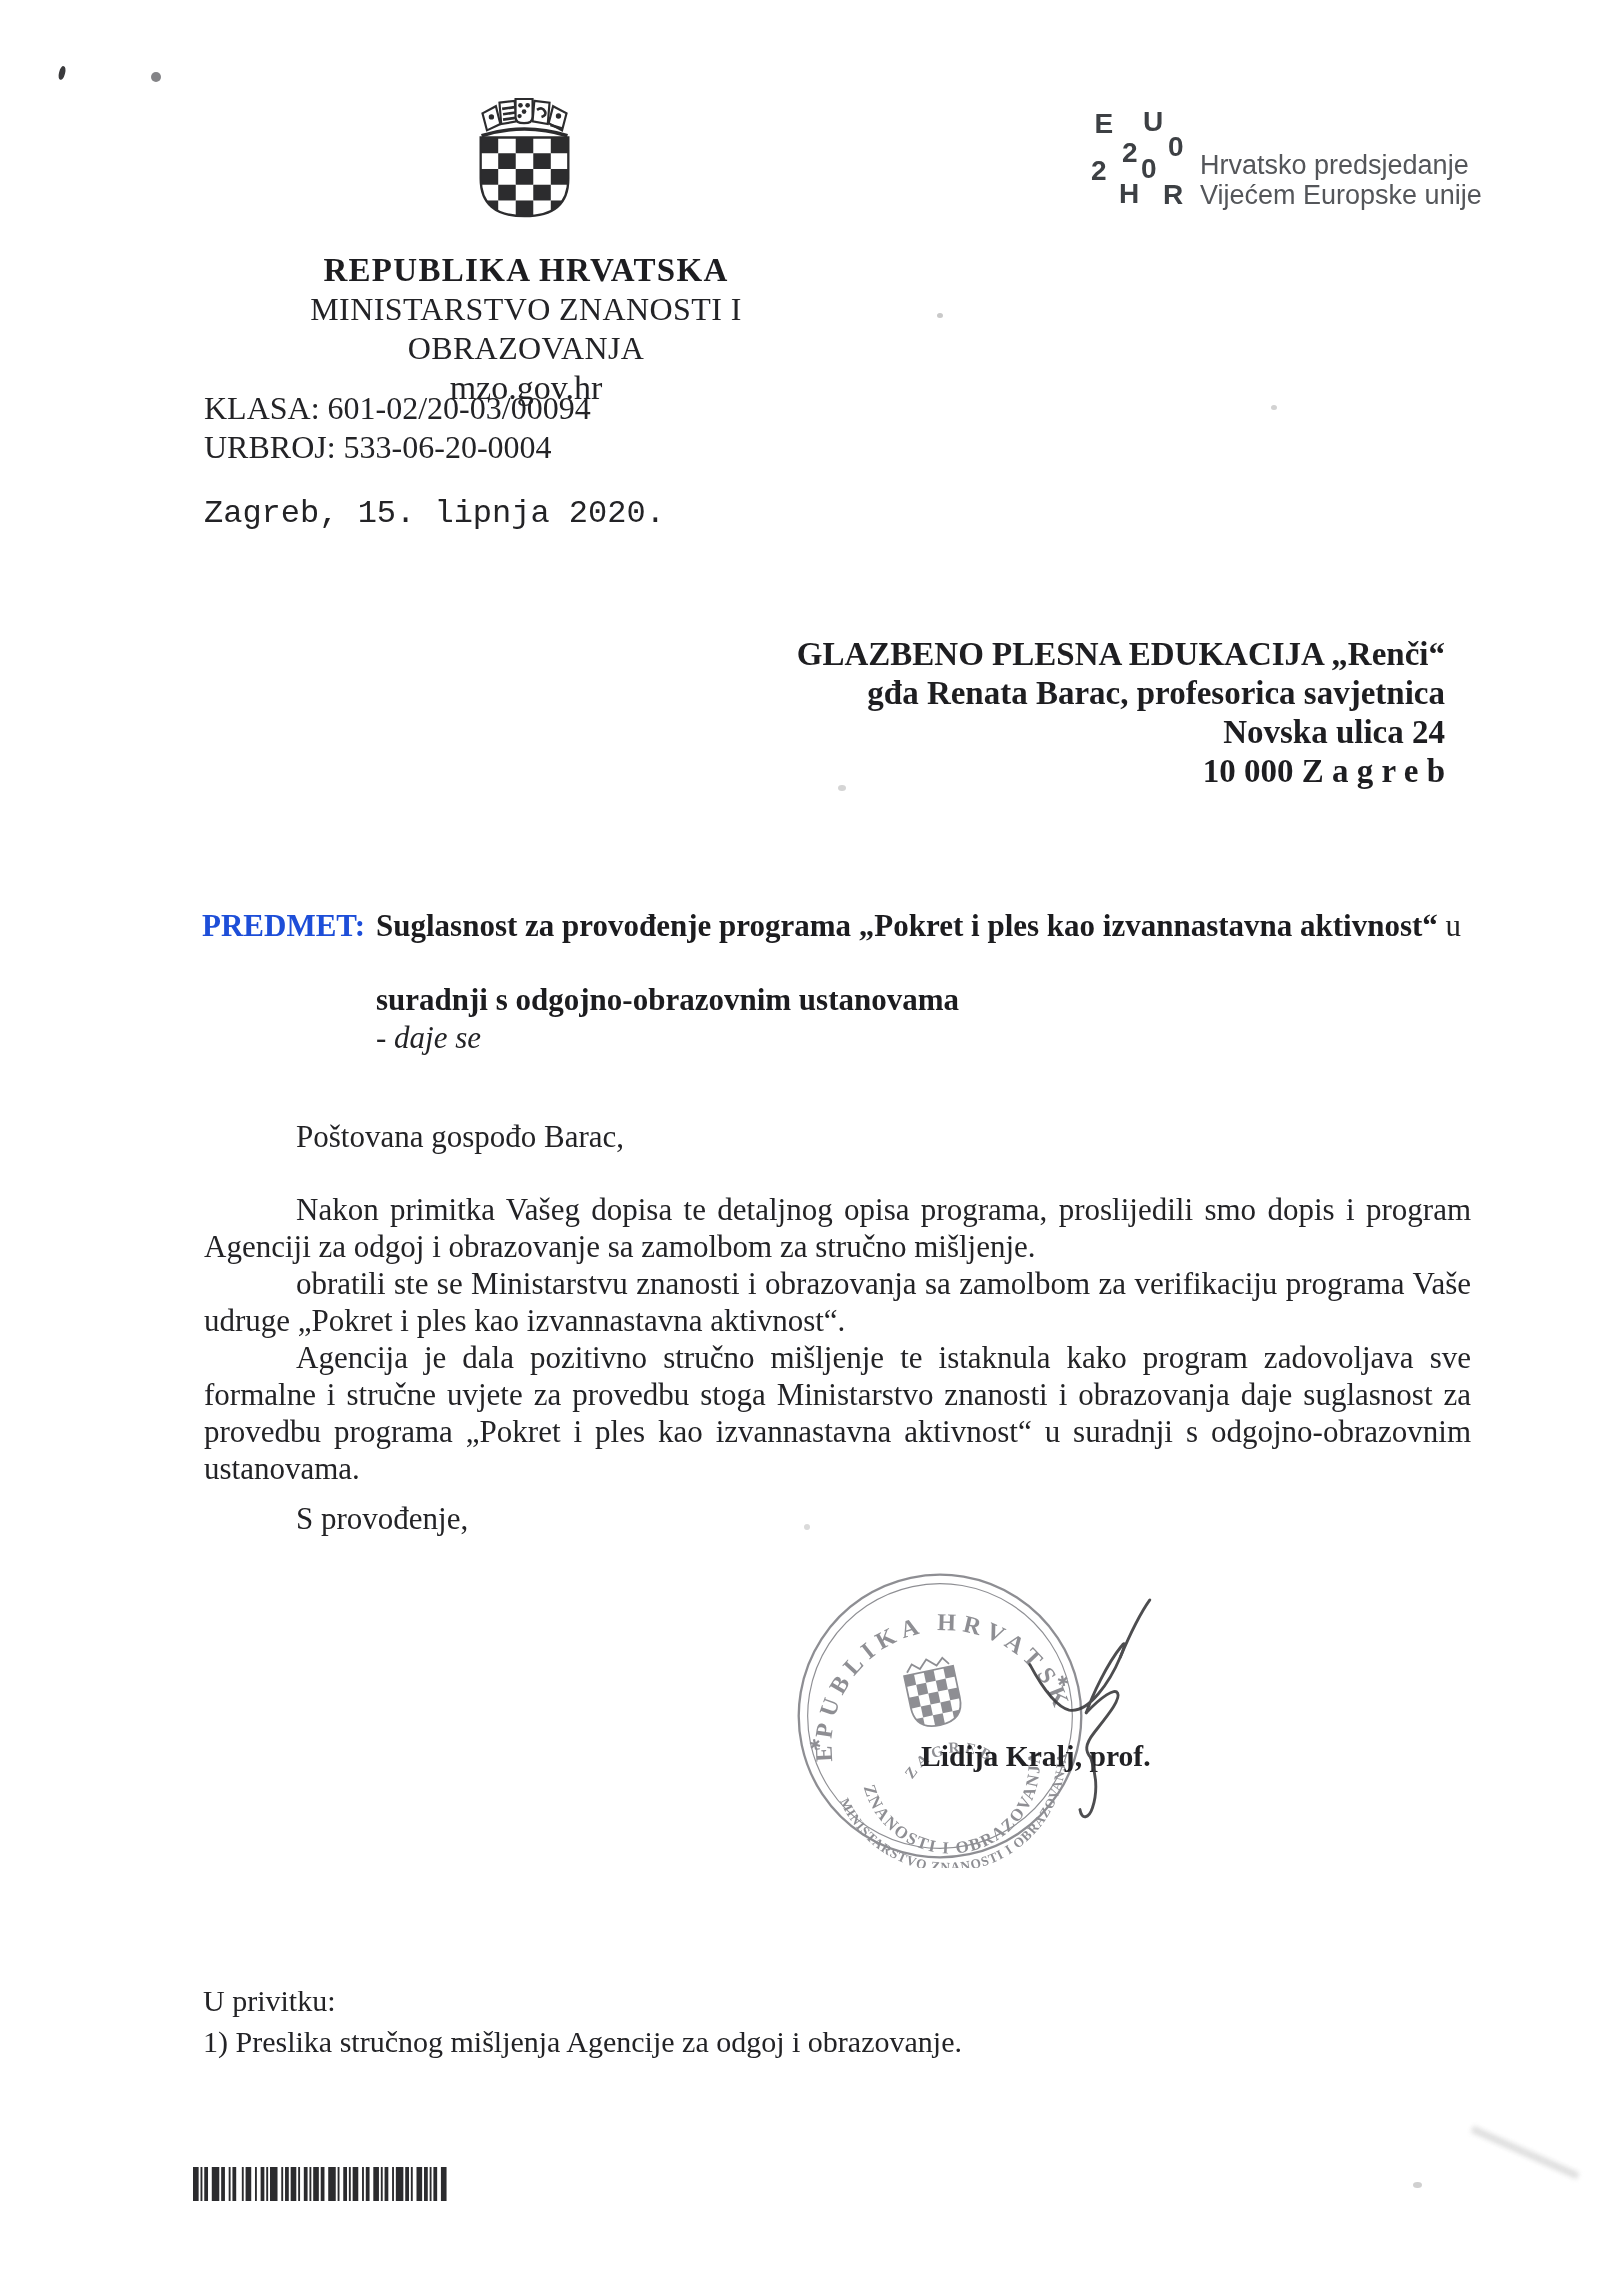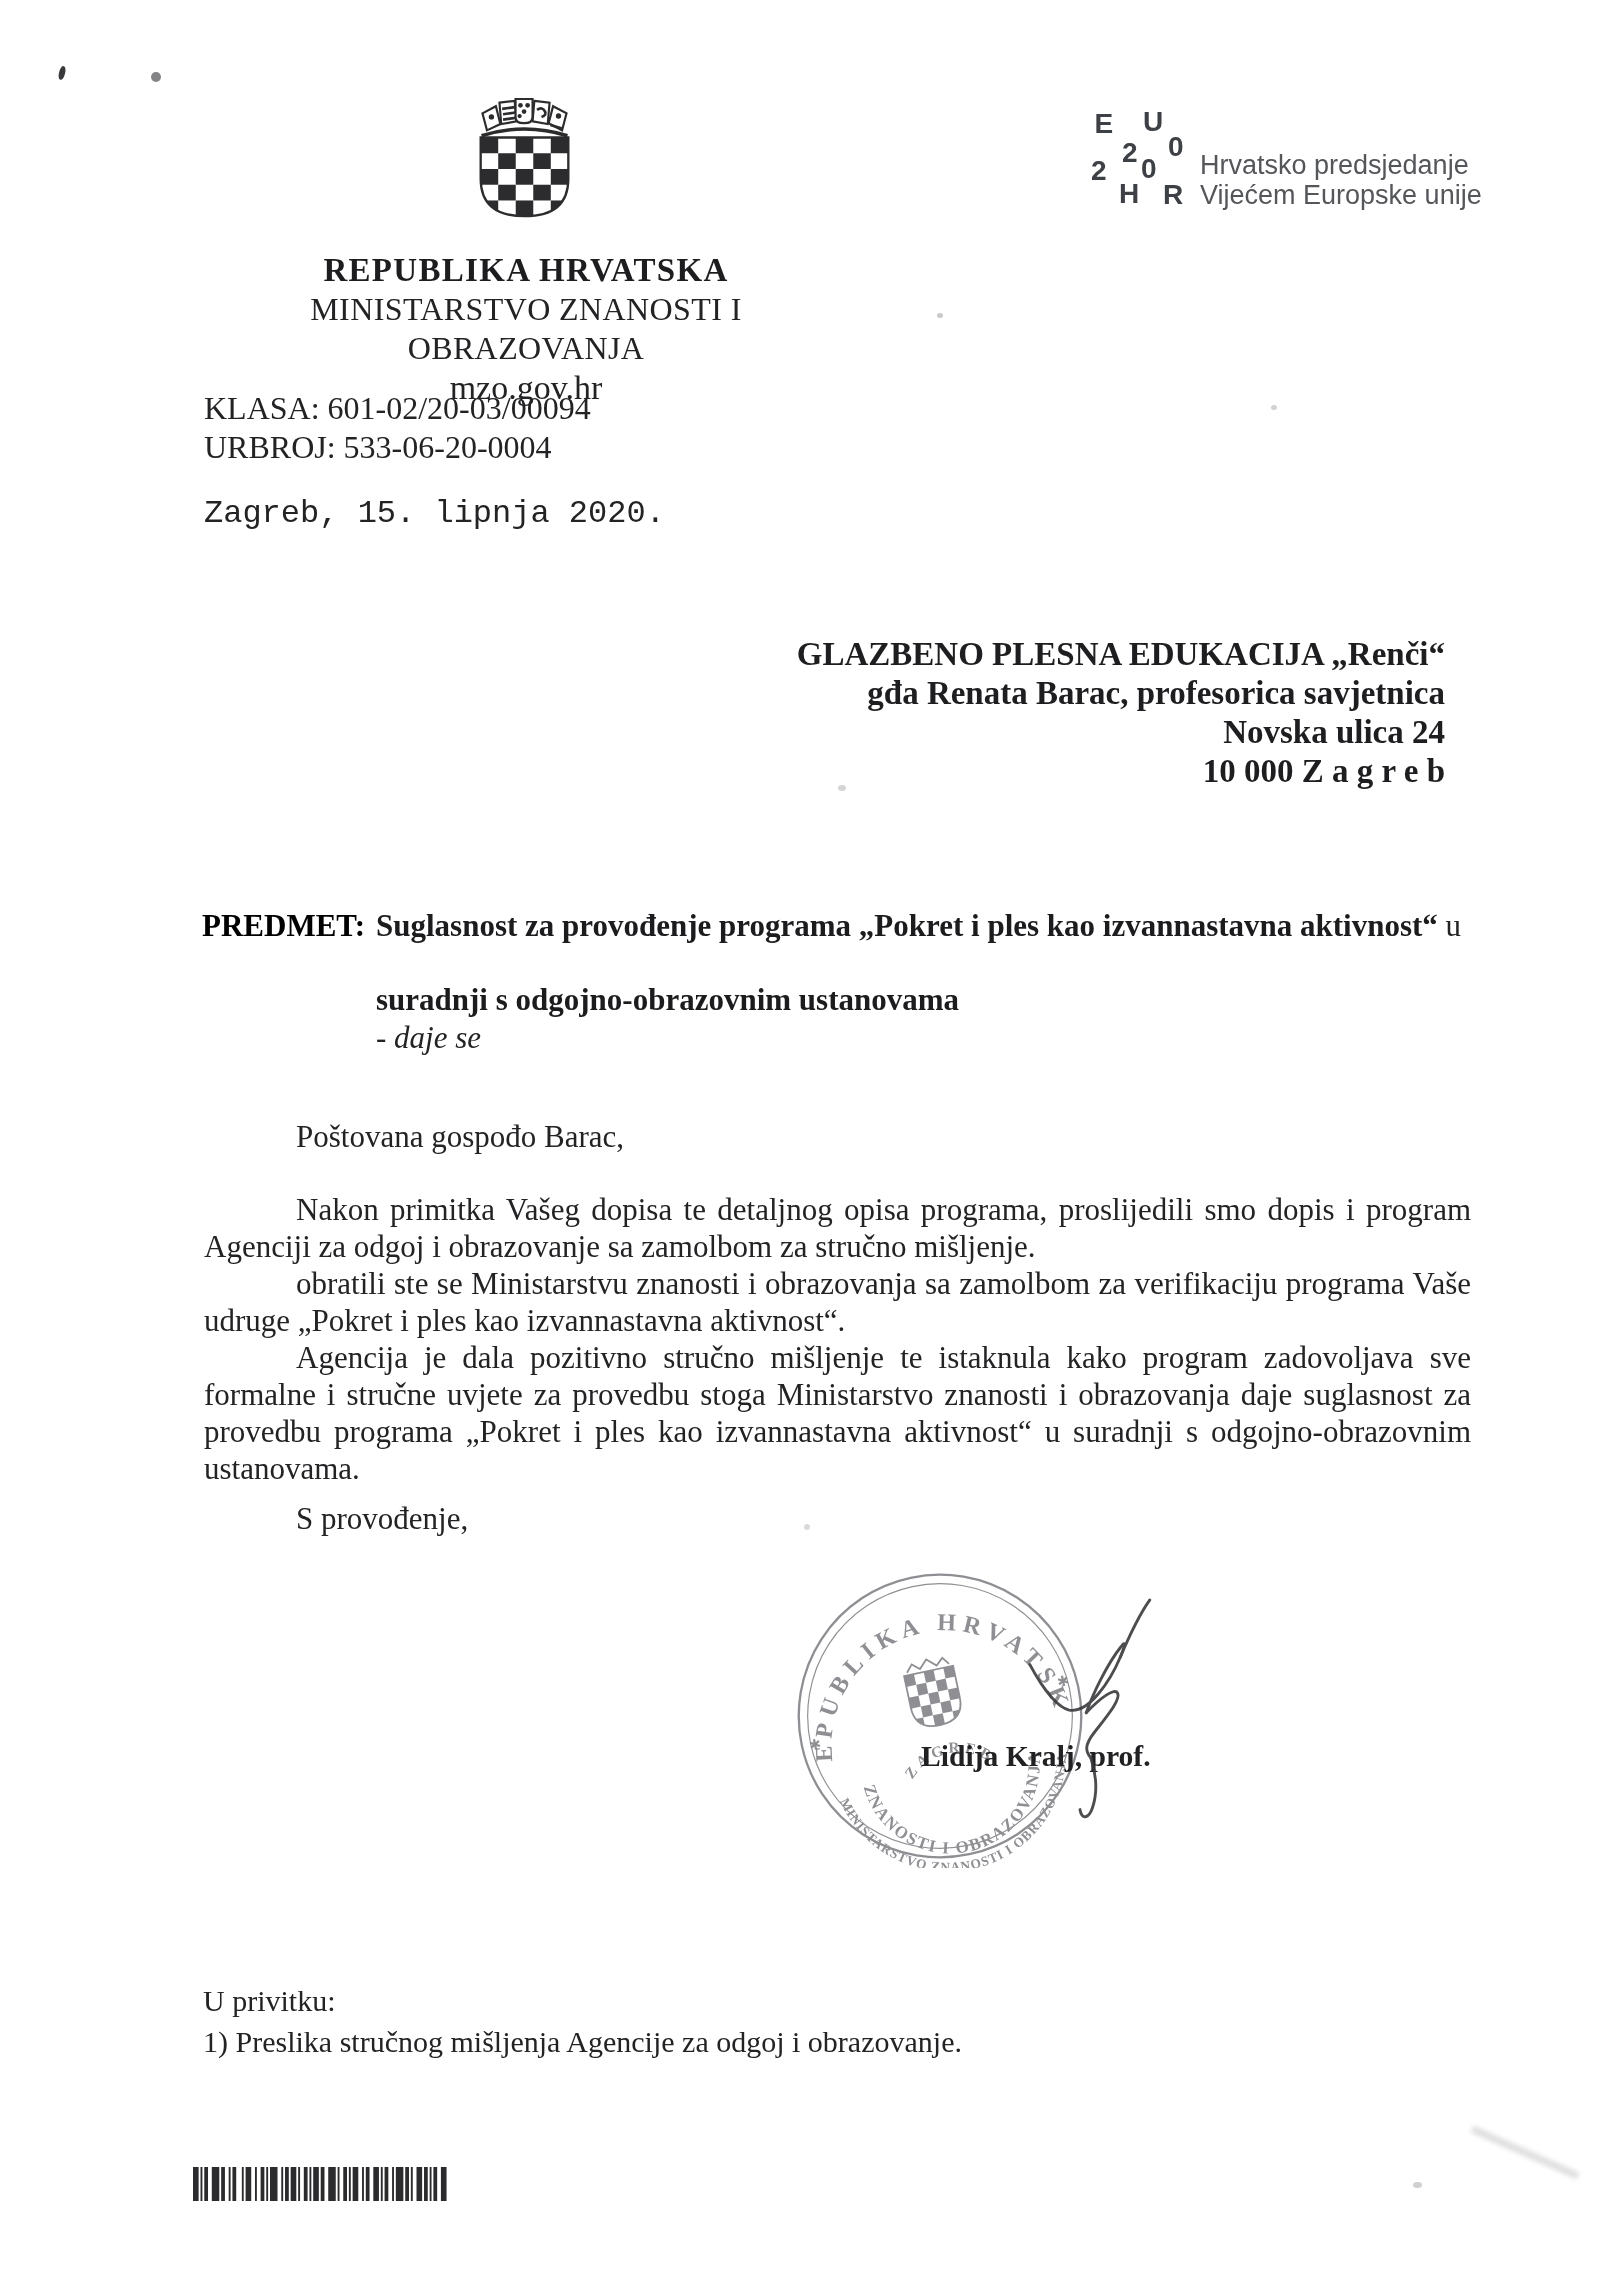--- a/index.html
+++ b/index.html
@@ -66,21 +66,21 @@
   .recipient{
     position:absolute;left:639px;top:635px;width:806px;
     text-align:right;font-weight:bold;font-size:33px;line-height:39px;
     color:#1e1e21;
   }
   
   .subject{
     position:absolute;left:202px;top:907px;width:1272px;
     font-size:31px;line-height:38px;
   }
-  .subject-label{position:absolute;left:0;top:0;font-weight:bold;color:#000000;}
+  .subject-label{position:absolute;left:0;top:0;font-weight:bold;color:#1d4ed8;}
   .subject-body{padding-left:174px;}
   .subj-bold{font-weight:bold;color:#1c1c1f;margin-top:36px;}
   .subj-tail{font-weight:normal;}
   .subj-italic{font-style:italic;}
   
   .body-text{
     position:absolute;left:204px;top:1118px;width:1267px;
     font-size:31px;line-height:37px;text-align:justify;
   }
   .body-text p{margin:0;text-indent:92px;}

